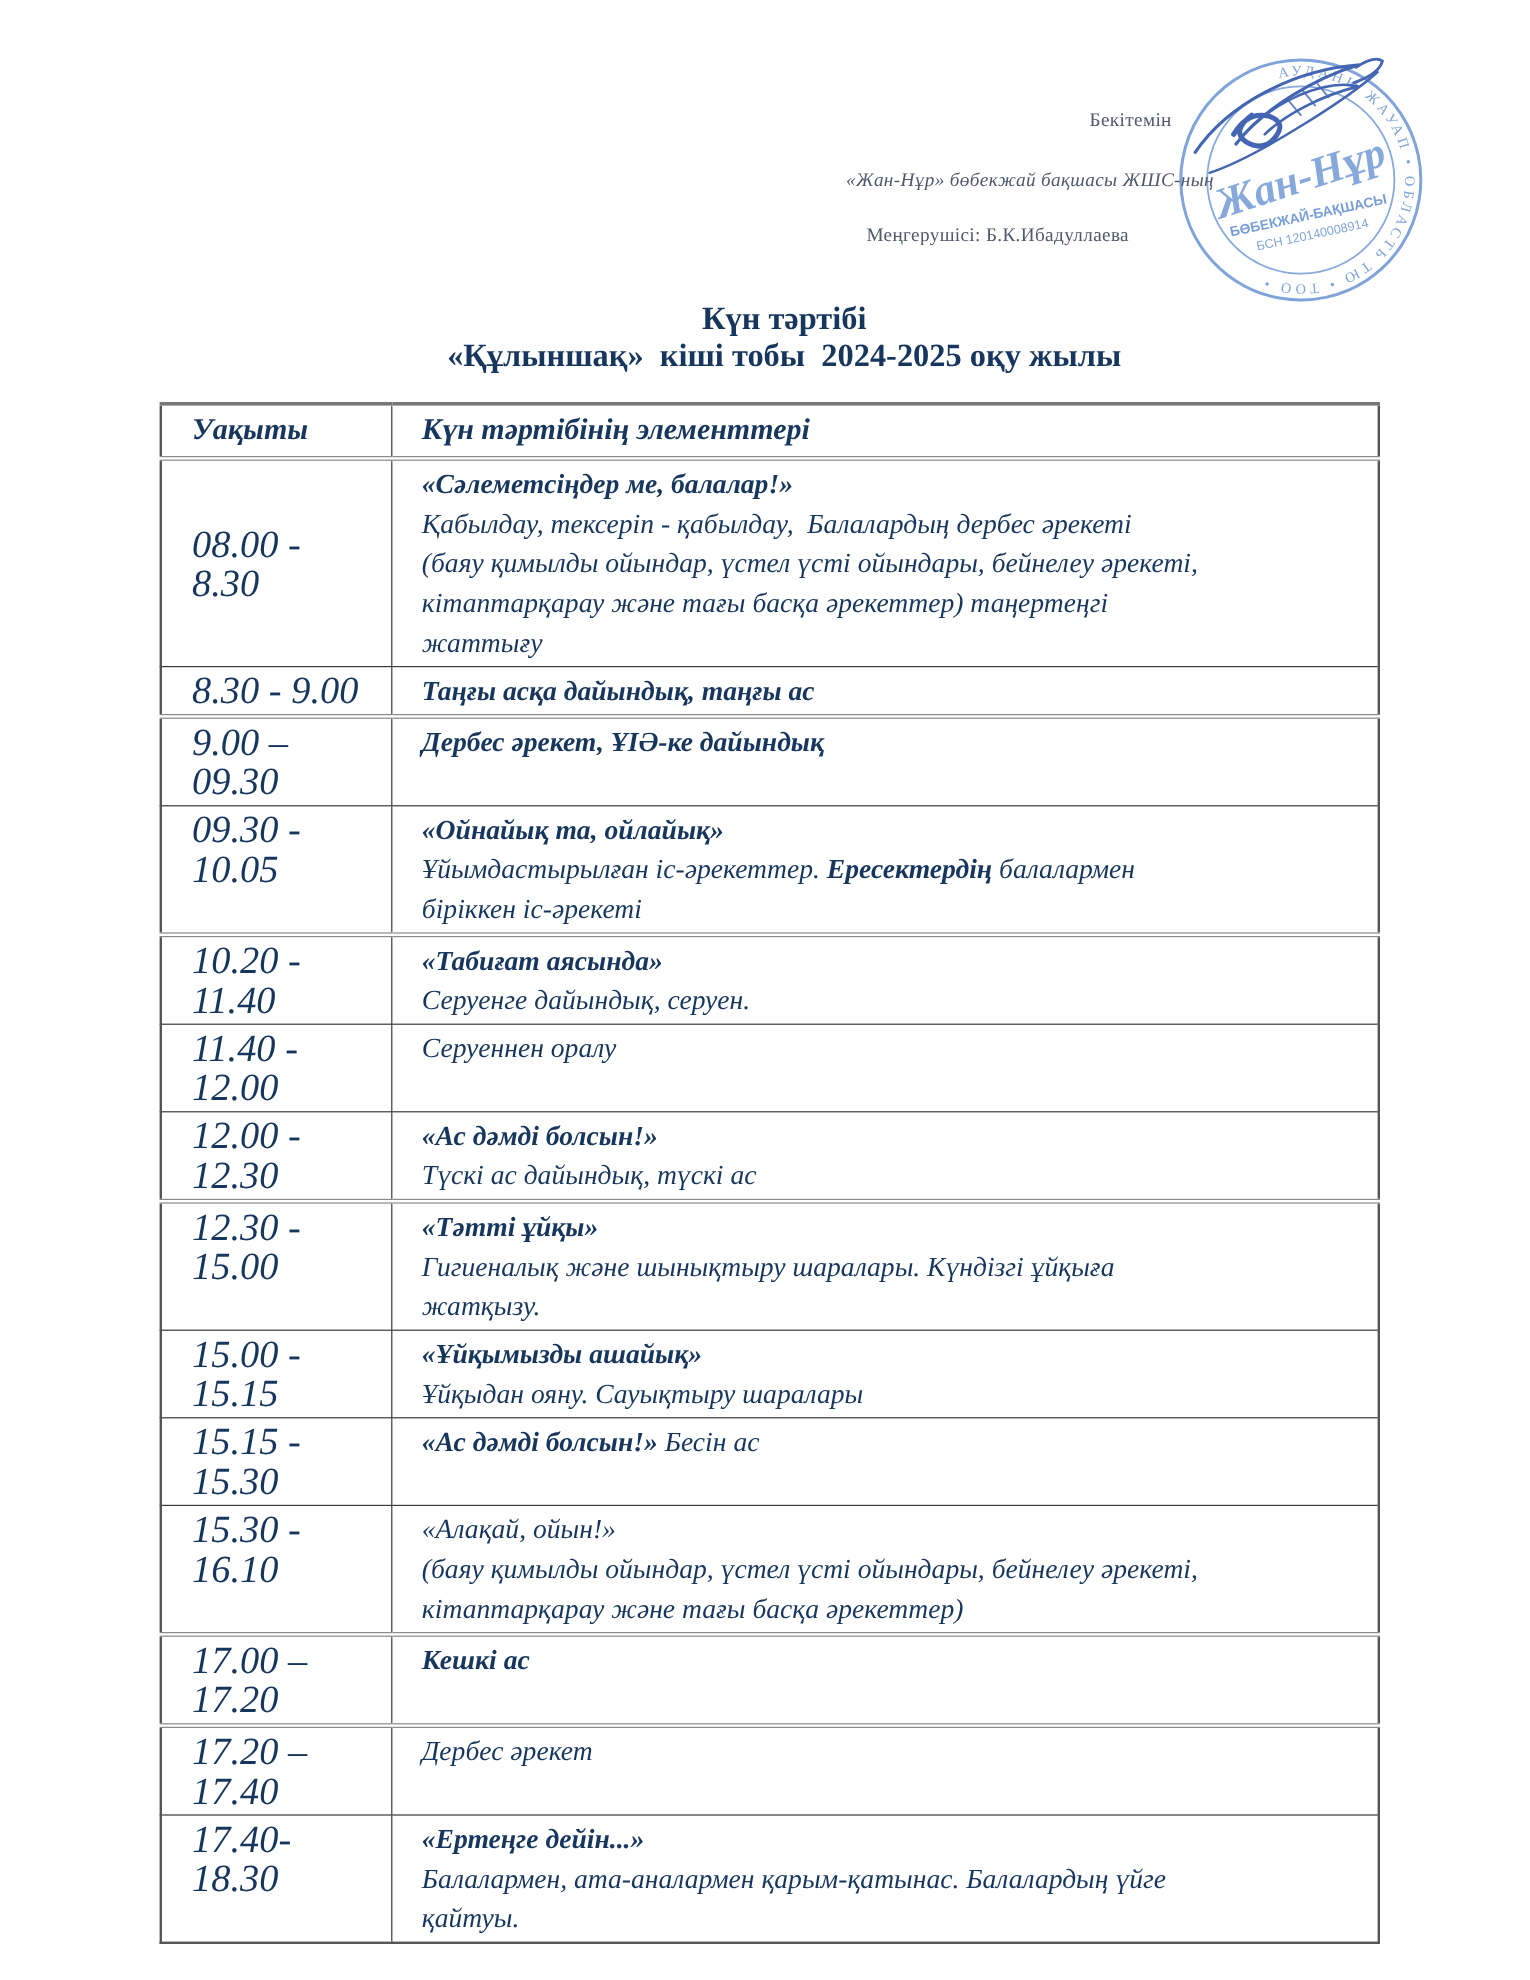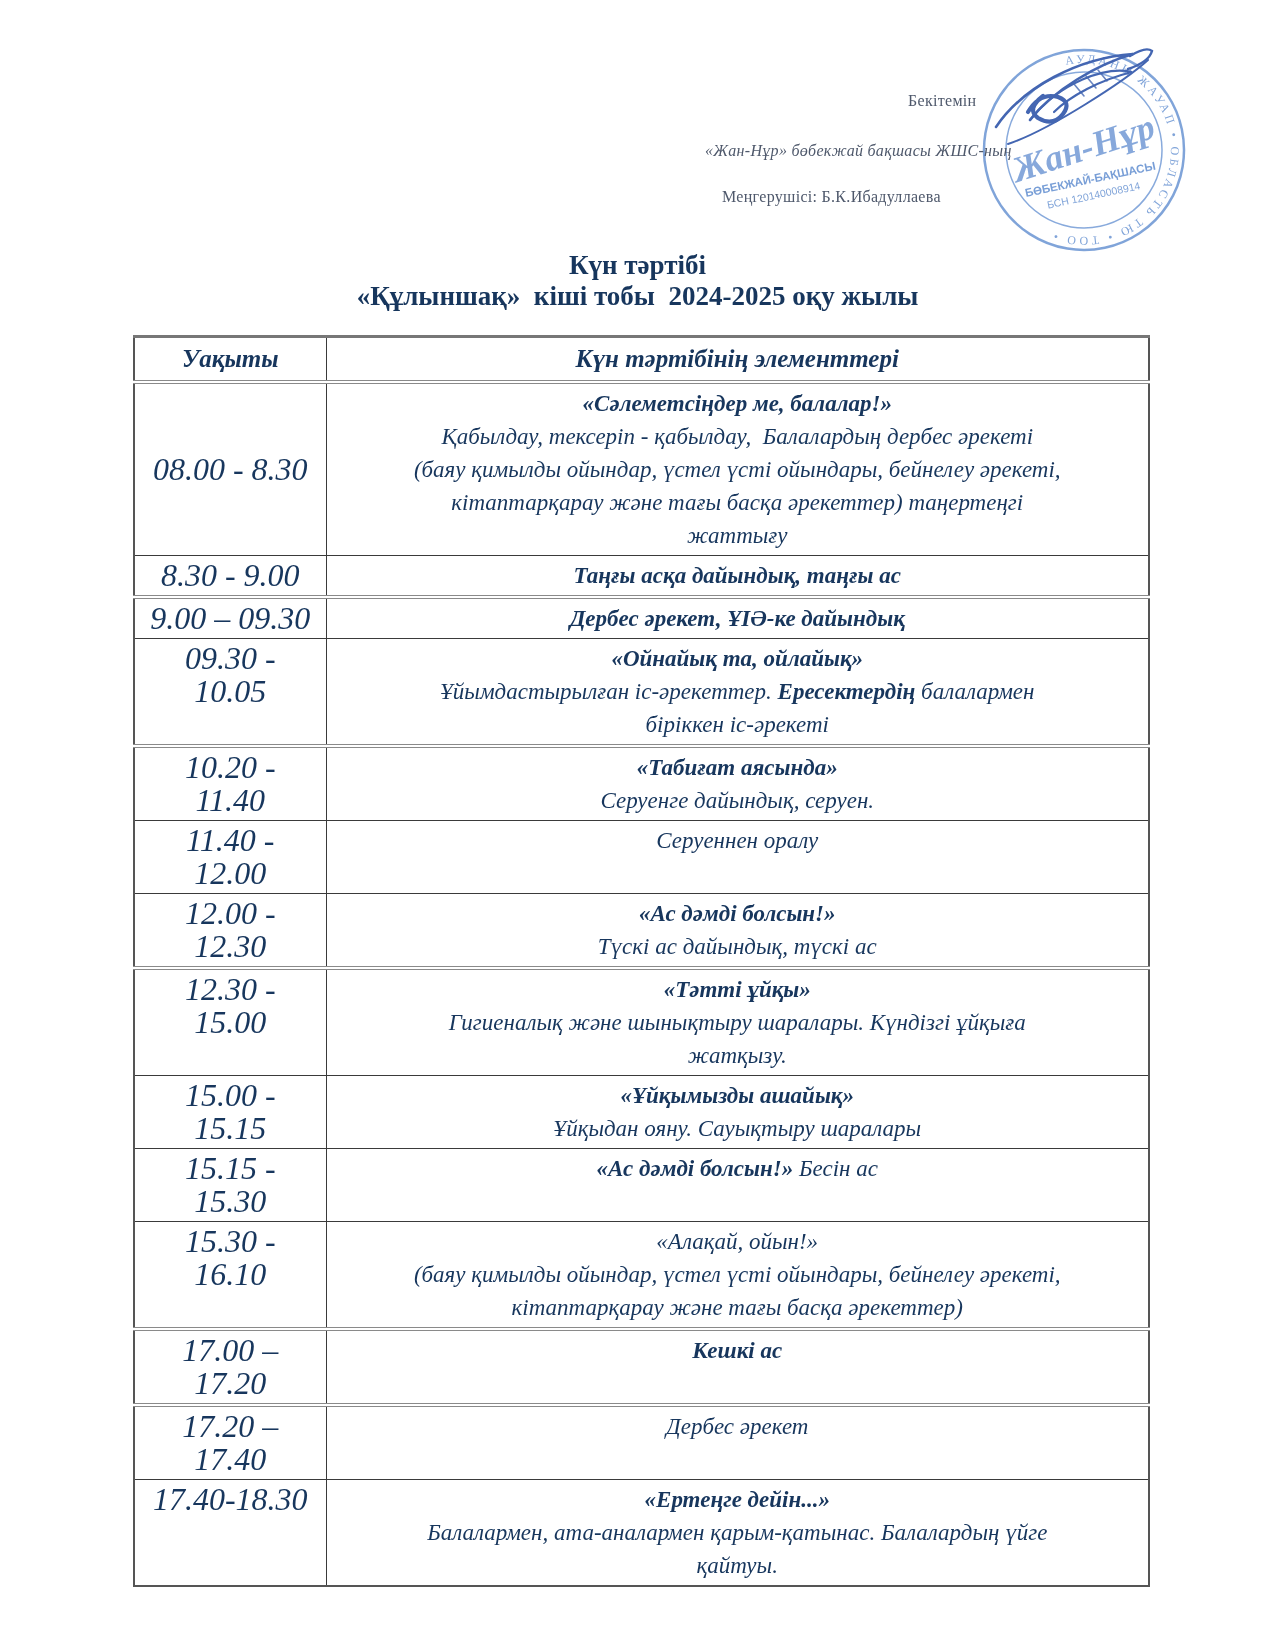--- a/index.html
+++ b/index.html
@@ -15,33 +15,33 @@
   }
   #appr1{left:908px;top:92px;}
   #appr2{left:705px;top:142px;font-style:italic;}
   #appr3{left:722px;top:188px;}
   
   .stamp{
     position:absolute;left:972px;top:38px;width:224px;height:224px;z-index:2;
     opacity:.88;transform:rotate(-12deg);
   }
   
-  .title-wrap{position:absolute;left:129px;top:250px;width:1017px;text-align:center;z-index:1;}
+  .title-wrap{position:absolute;left:145px;top:250px;width:1017px;text-align:center;z-index:1;}
   .title-line{
     color:#17365d;font-weight:bold;font-size:27px;line-height:31px;white-space:pre;
   }
   
   .sched{
     position:absolute;left:133px;top:335px;width:1017px;z-index:1;
     border-collapse:collapse;table-layout:fixed;
   }
   .sched col.c-time{width:192px;}
   .sched th,.sched td{
-    border:1.5px solid #3a3a3a;color:#17365d;text-align:center;
-    padding:3px 12px;vertical-align:top;
+    border:1.5px solid #3a3a3a;color:#17365d;text-align:left;
+    padding:3px 25px;vertical-align:top;
   }
   .sched th{
     font-style:italic;font-weight:bold;font-size:25px;height:36px;
     vertical-align:middle;border-bottom:4px double #8a8a8a;border-top:3px solid #777;
   }
   .sched td.time{font-style:italic;font-size:32px;line-height:33px;}
   .sched td.act{font-style:italic;font-size:23px;line-height:33px;margin-left:26px;}
   .sched tr:first-child td.time{vertical-align:middle;}
   .sched tr.thick-top td{border-top:4px double #8a8a8a;}
   .sched .line{white-space:pre-wrap;}

